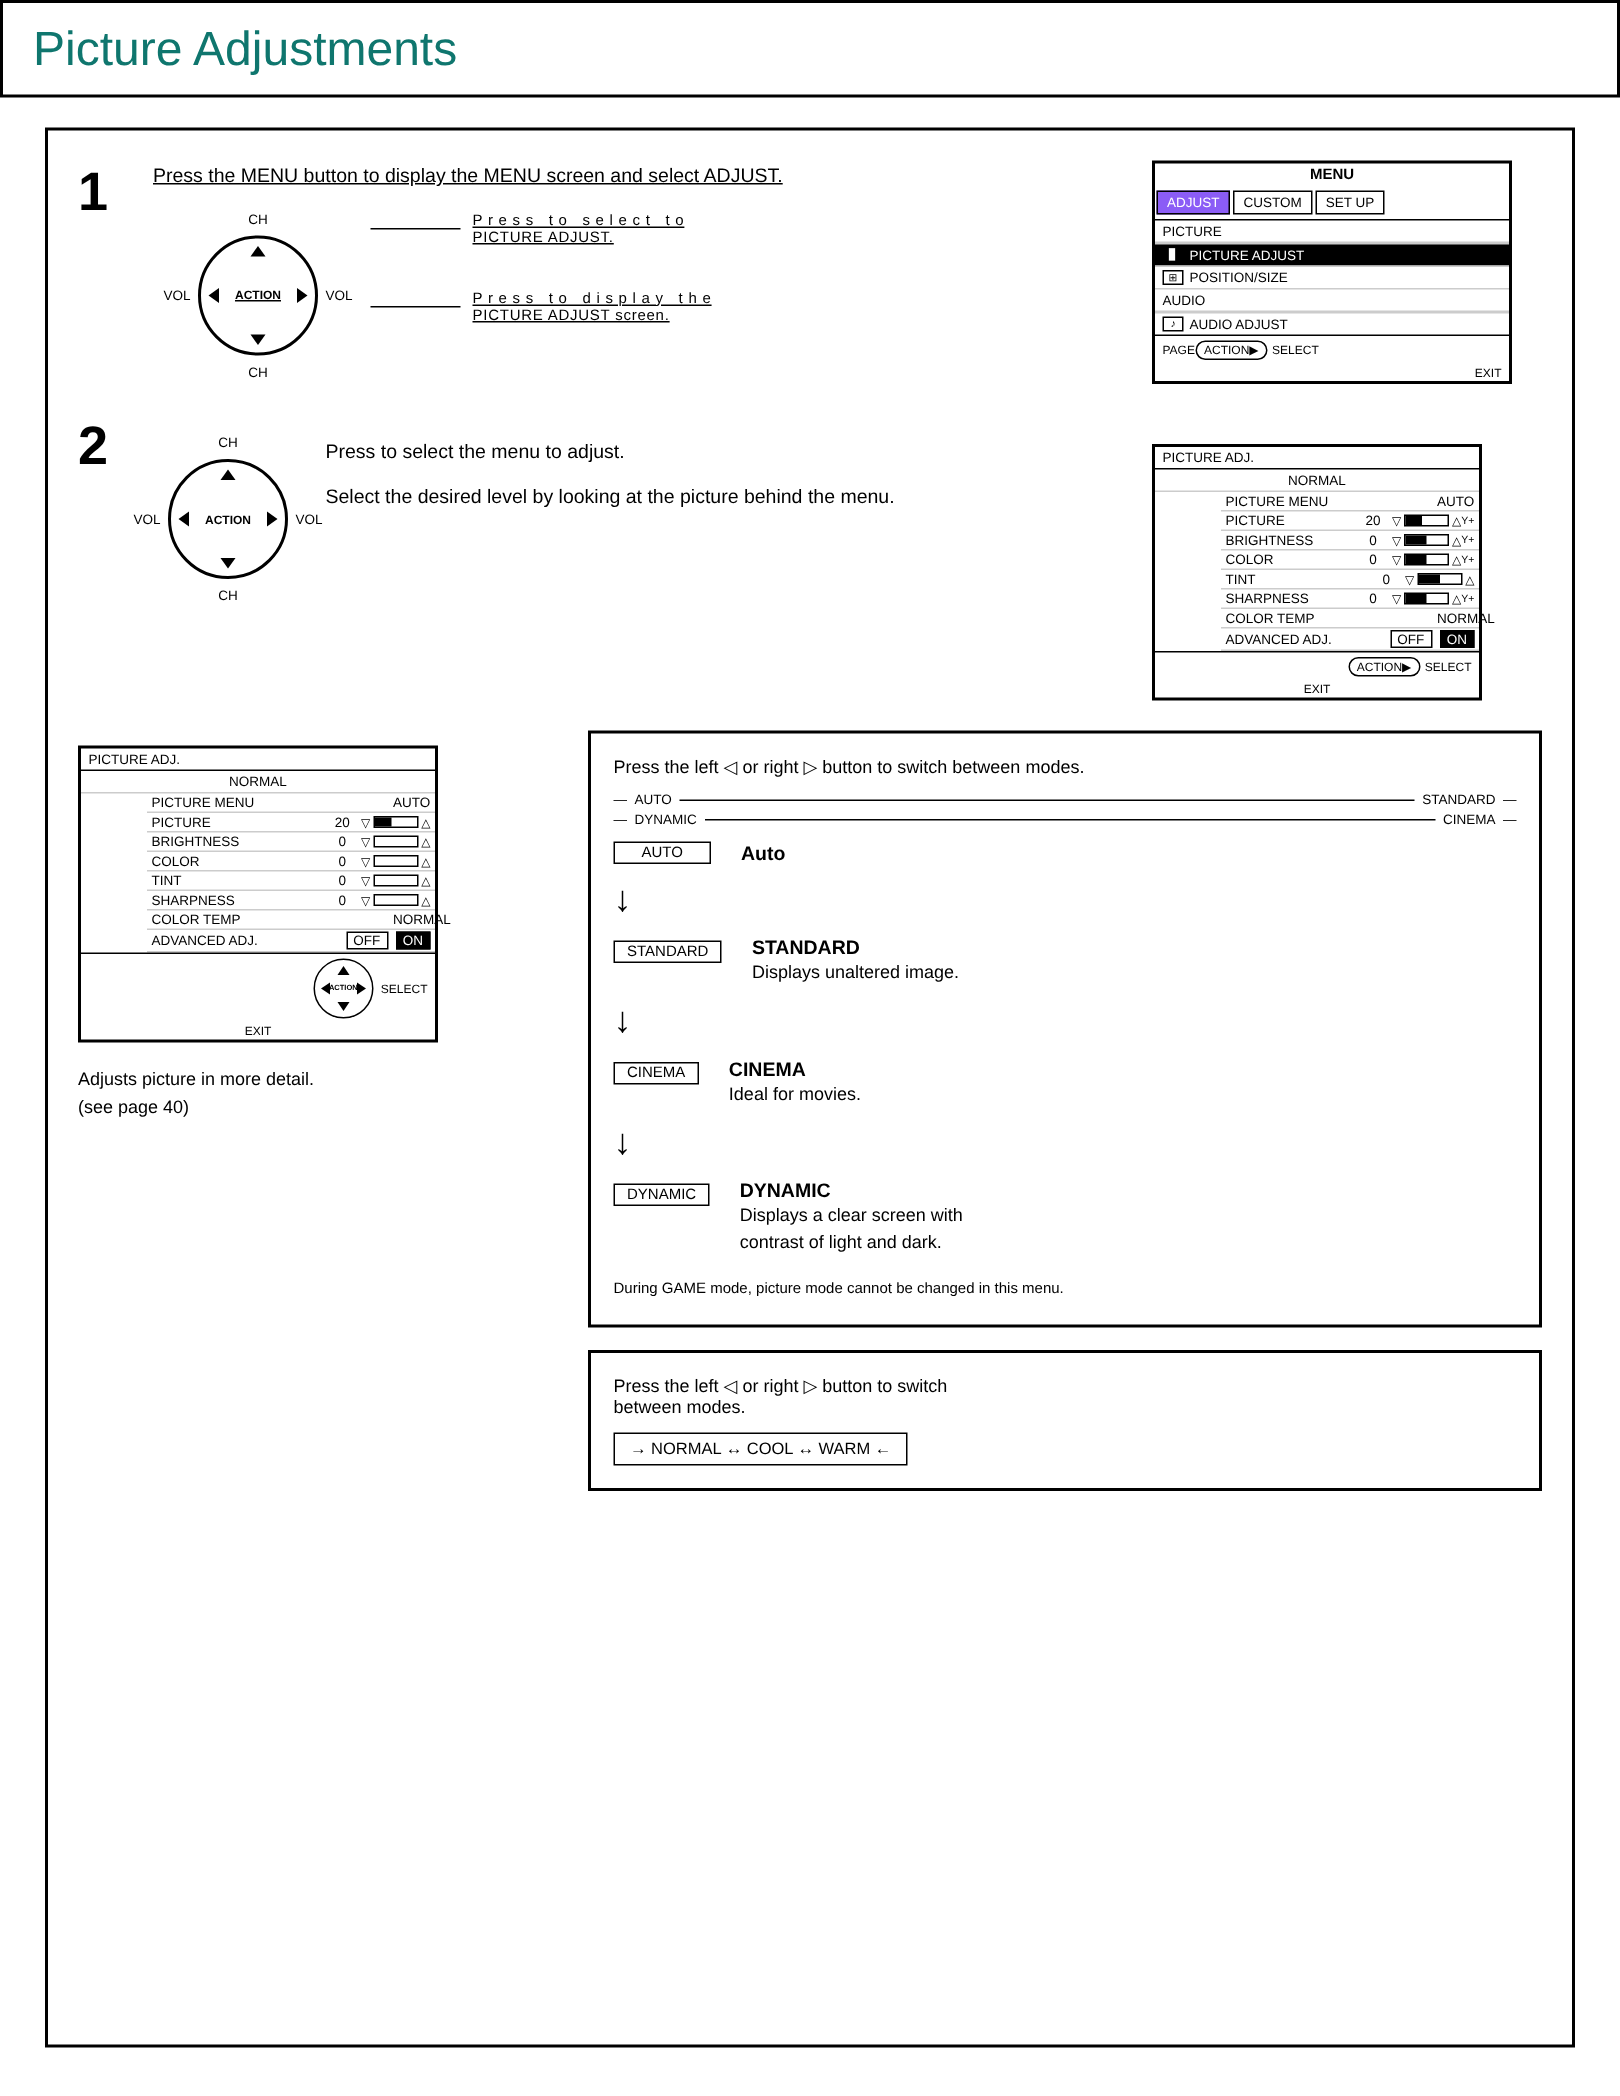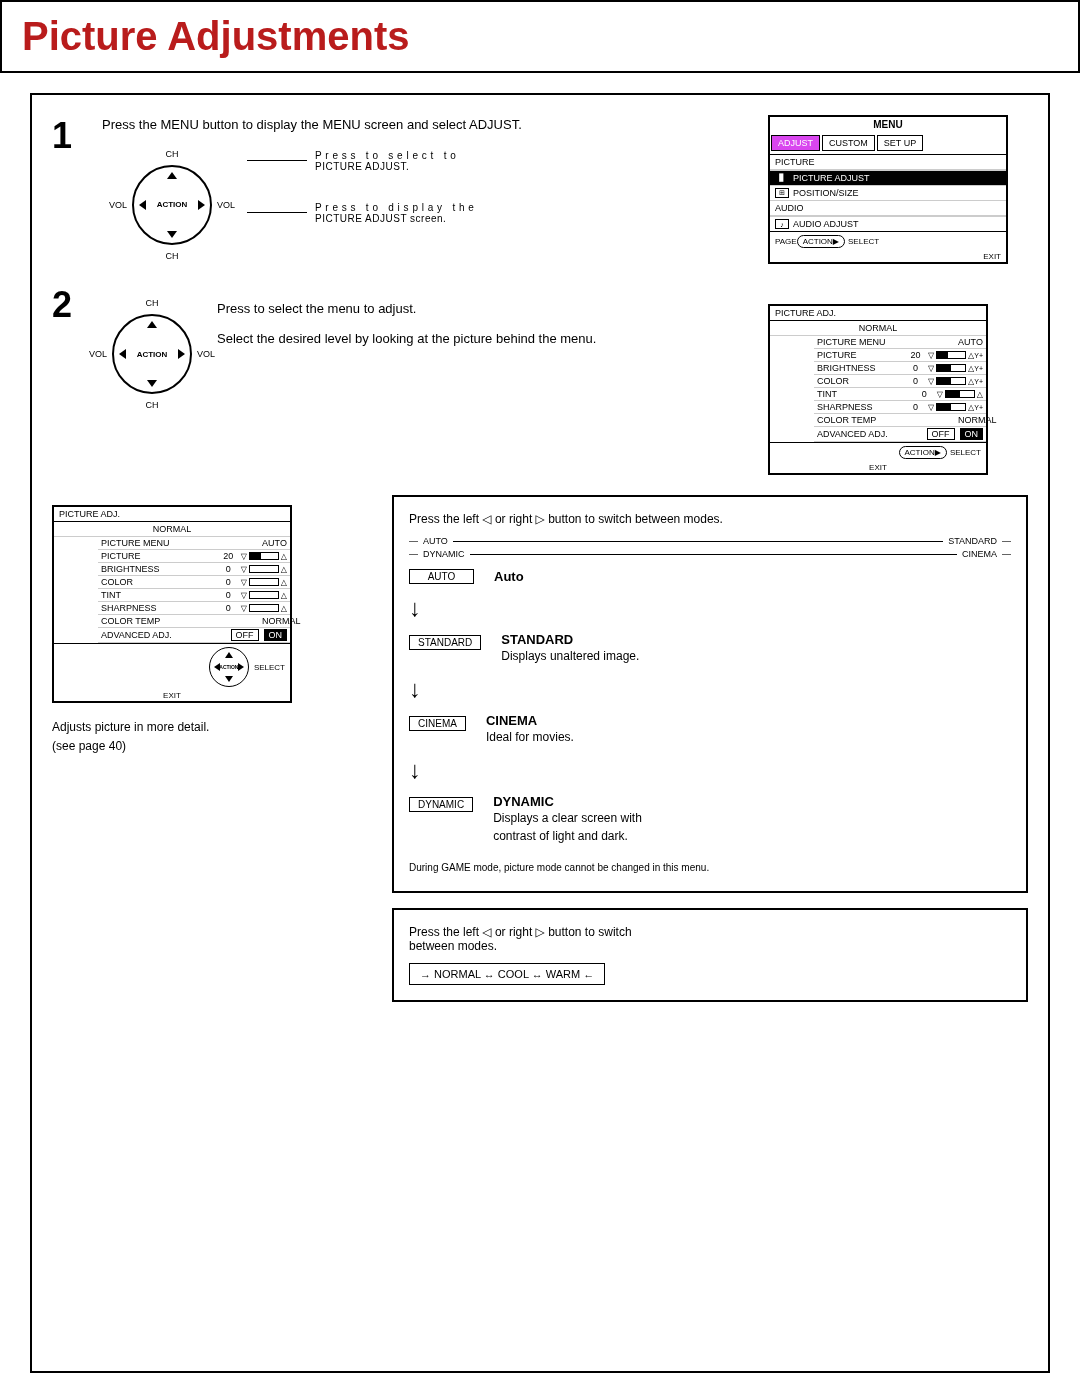--- a/index.html
+++ b/index.html
@@ -18,23 +18,23 @@
       padding: 0;
     }
 
     .title-bar {
       border: 2px solid #000;
       padding: 12px 20px;
       margin: 0;
     }
 
     .title-text {
-      font-size: 40px;
-      font-weight: bold;
-      color: #b91c1c;
+      font-size: 32px;
+      font-weight: normal;
+      color: #0f766e;
     }
 
     .main-content {
       border: 2px solid #000;
       margin: 20px 30px;
       padding: 20px;
       min-height: 1280px;
     }
 
     .step-row {
@@ -50,20 +50,21 @@
       min-width: 35px;
     }
 
     .step1-content {
       display: flex;
       width: 100%;
     }
 
     .step1-left {
       flex: 1;
+      text-decoration: underline;
     }
 
     .step1-right {
       width: 260px;
       margin-left: 8px;
     }
 
     .step-text {
       font-size: 13px;
       margin-bottom: 10px;
@@ -191,21 +192,21 @@
     }
 
     .menu-tab {
       border: 1px solid #000;
       padding: 2px 6px;
       font-size: 9px;
       margin: 1px;
     }
 
     .menu-tab.active {
-      background: #d946ef;
+      background: #8b5cf6;
       color: #fff;
     }
 
     .menu-item-row {
       display: flex;
       align-items: center;
       padding: 2px 5px;
       font-size: 9px;
       border-top: 1px solid #ccc;
     }

